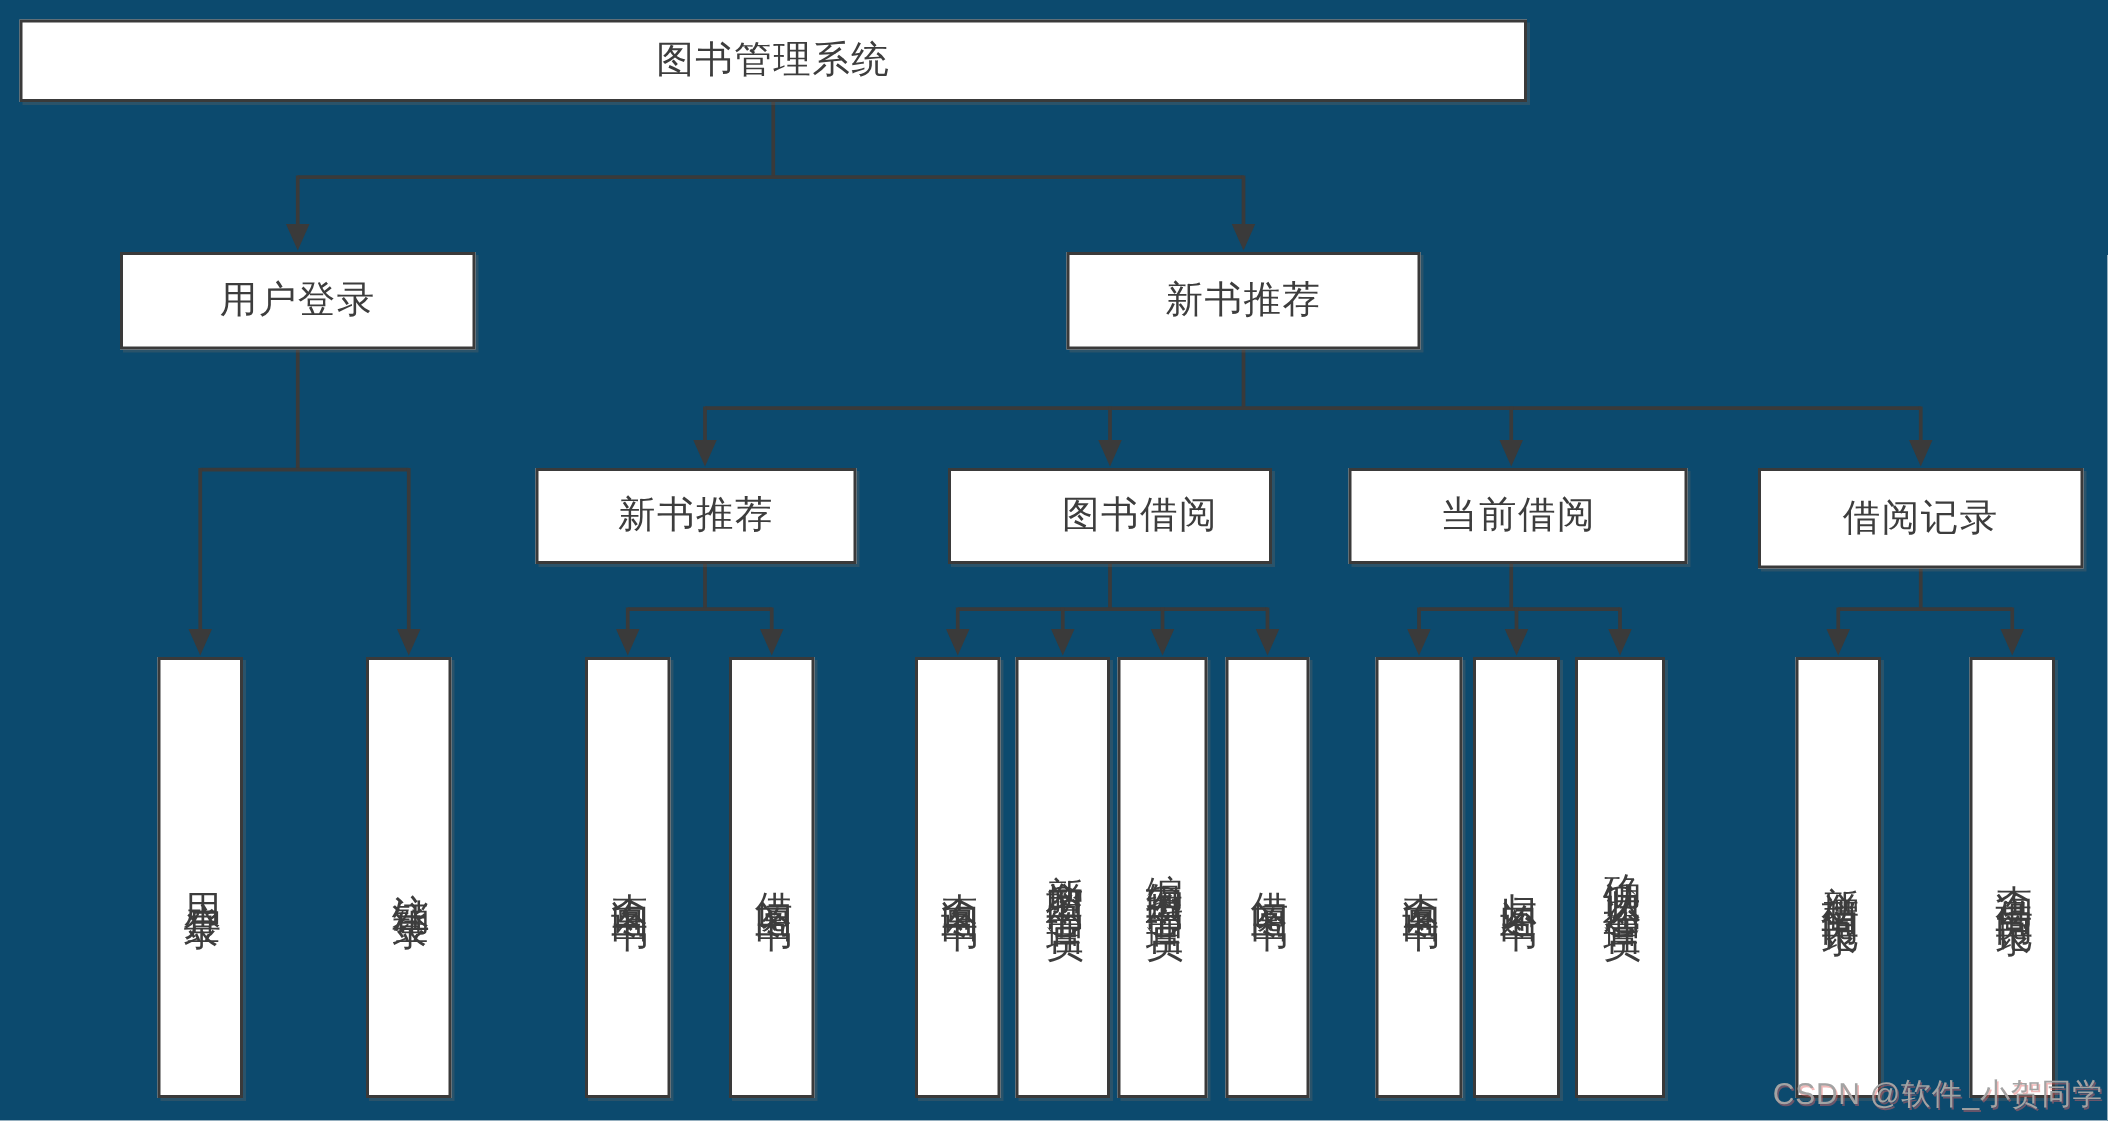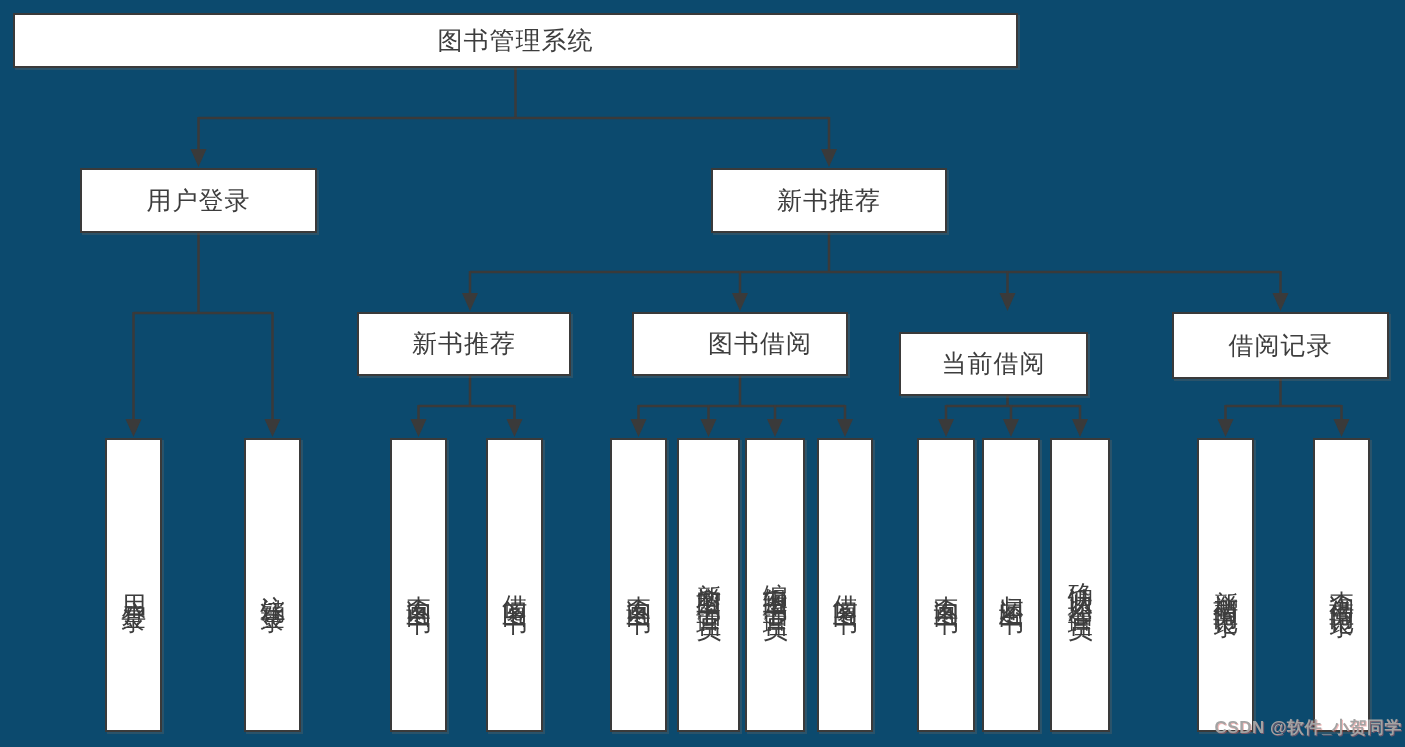--- a/index.html
+++ b/index.html
@@ -37,26 +37,25 @@
     writing-mode: vertical-rl;
     text-orientation: mixed;
     letter-spacing: 5px;
     white-space: normal;
     font-size: 25px;
   }
   .watermark {
     position: absolute;
     top: 716px;
     right: 3px;
-    font-size: 17px;
+    font-size: 20px;
     letter-spacing: 0.5px;
     color: #a3a3a3;
     text-shadow: 1px 1px 0 rgba(224,100,100,0.45);
     font-family: "Liberation Sans", sans-serif;
-    font-weight: bold;
   }
 </style>
 </head>
 <body>
 
 <div class="stage">
 
   <svg class="connectors" viewBox="0 0 1405 747" xmlns="http://www.w3.org/2000/svg">
     <defs>
       <marker id="arr" markerUnits="userSpaceOnUse" markerWidth="20" markerHeight="18" refX="1" refY="9" orient="auto">
@@ -119,21 +118,21 @@
     </g>
   </svg>
 
   <div class="node" style="left:13px; top:13px; width:1005px; height:55px;">图书管理系统</div>
 
   <div class="node" style="left:80px; top:168px; width:237px; height:65px;">用户登录</div>
   <div class="node" style="left:711px; top:168px; width:236px; height:65px;">新书推荐</div>
 
   <div class="node" style="left:357px; top:312px; width:214px; height:64px;">新书推荐</div>
   <div class="node" style="left:632px; top:312px; width:216px; height:64px;padding-left:40px;">图书借阅</div>
-  <div class="node" style="left:899px; top:332px; width:189px; height:64px;">当前借阅</div>
+  <div class="node" style="left:899px; top:312px; width:226px; height:64px;">当前借阅</div>
   <div class="node" style="left:1172px; top:312px; width:217px; height:67px;">借阅记录</div>
 
   <div class="node v" style="left:105px; top:438px; width:57px; height:294px;">用户登录</div>
   <div class="node v" style="left:244px; top:438px; width:57px; height:294px;">注销登录</div>
 
   <div class="node v" style="left:390px; top:438px; width:57px; height:294px;">查询图书</div>
   <div class="node v" style="left:486px; top:438px; width:57px; height:294px;">借阅图书</div>
 
   <div class="node v" style="left:610px; top:438px; width:57px; height:294px;">查询图书</div>
   <div class="node v" style="left:677px; top:438px; width:63px; height:294px;">新增图书（管理员）</div>

